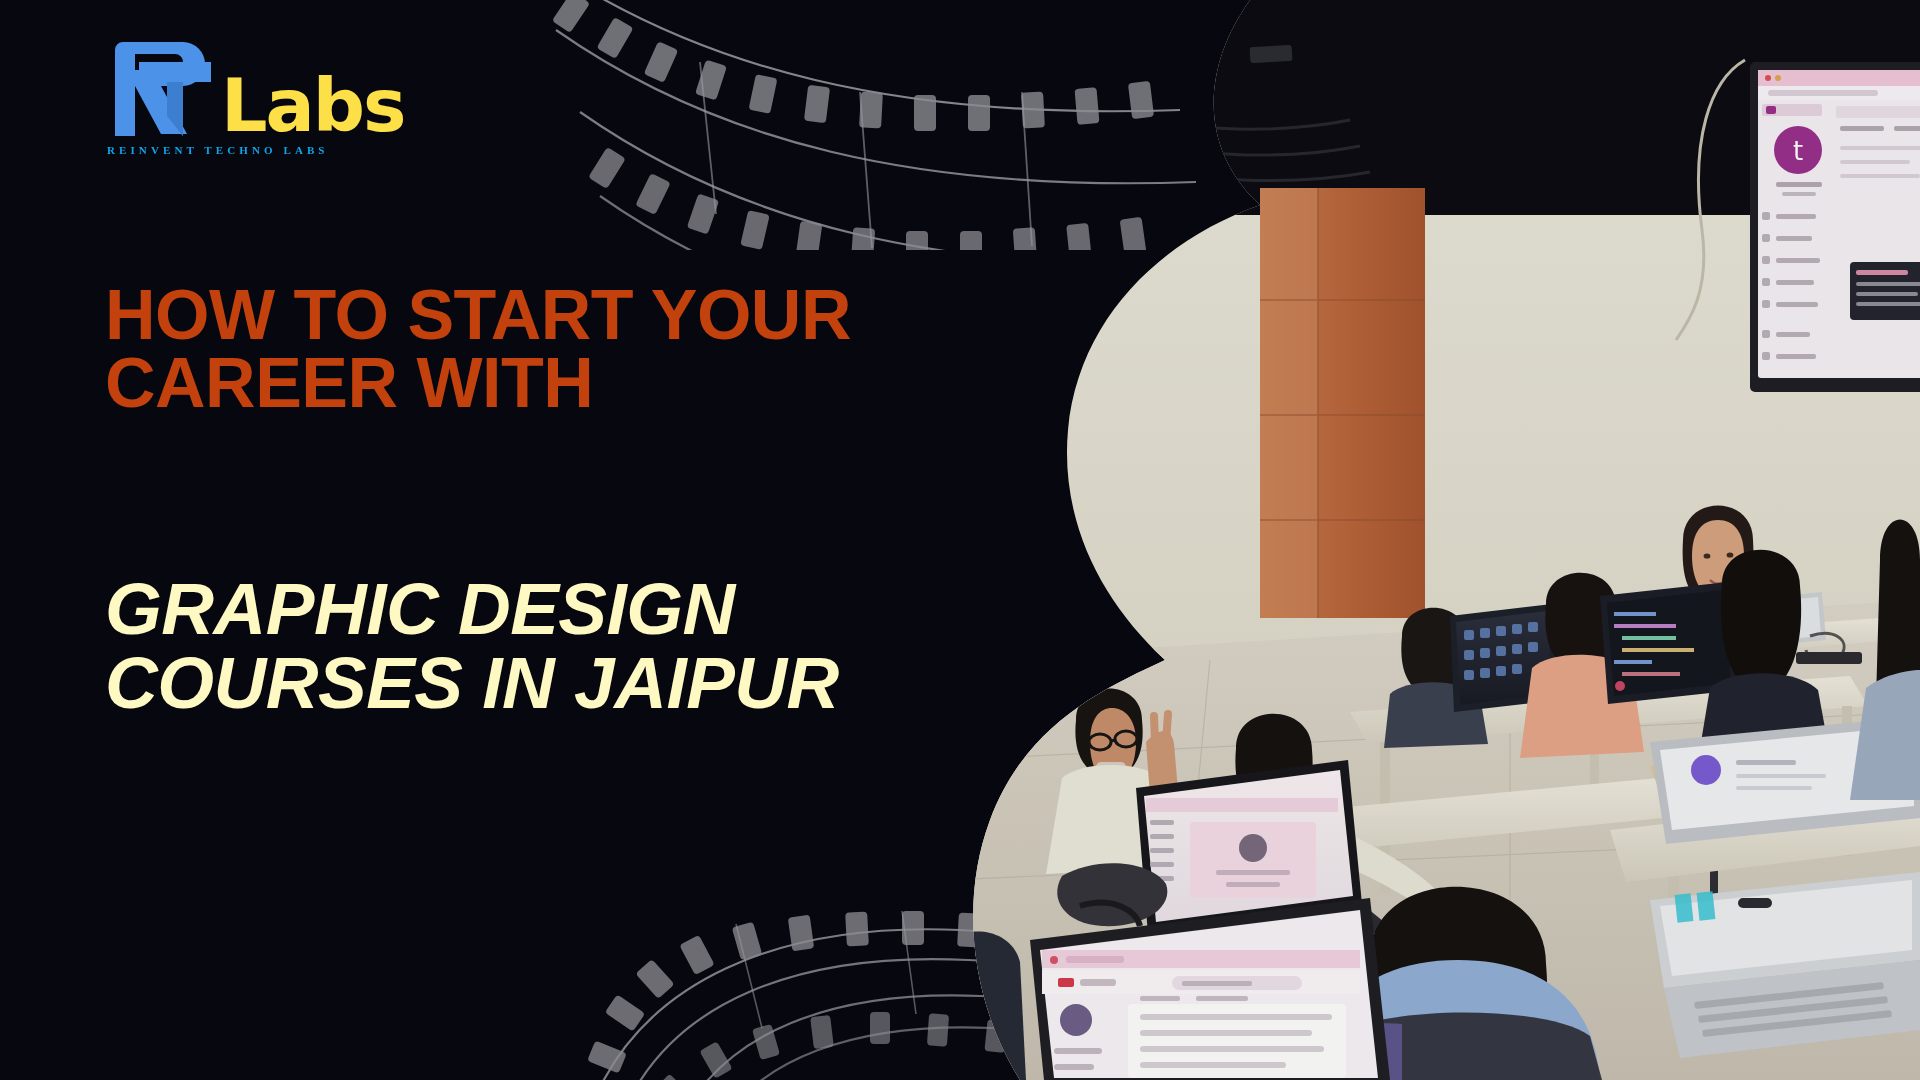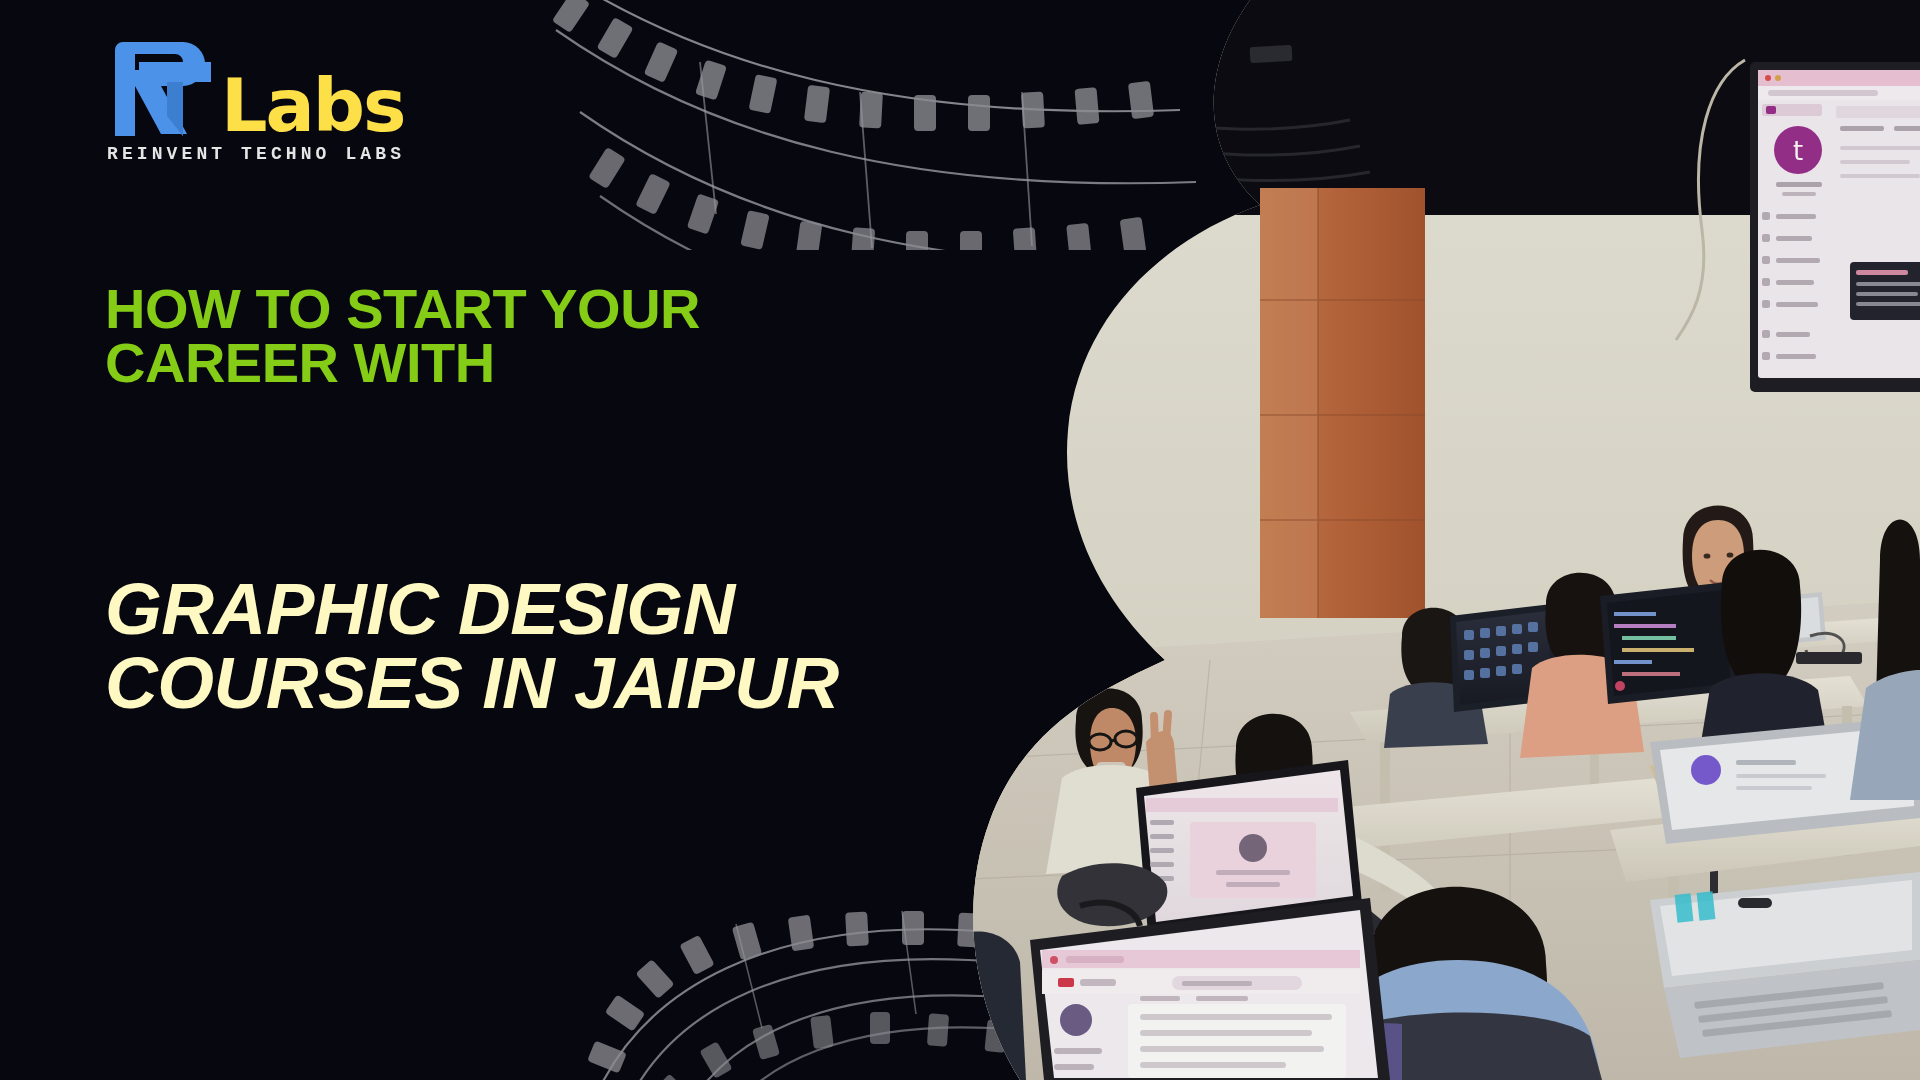--- a/index.html
+++ b/index.html
@@ -52,39 +52,39 @@
     font-weight:700;
     font-size:73px;
     line-height:0.82;
     color:#fde047;
     letter-spacing:-2px;
     margin-left:-6px;
     padding-bottom:4px;
   }
   .logo-tagline{
     margin-top:4px;
-    font-family:Liberation Mono, monospace;
-    font-size:18px;
+    font-family:Liberation Serif, serif;
+    font-size:11px;
     font-weight:700;
-    color:#e5e5e5;
+    color:#0ea5e9;
     letter-spacing:4.1px;
     white-space:nowrap;
     padding-left:2px;
   }
 
   .headline{
     position:absolute;
     left:105px; top:282px;
     width:800px;
     font-family:"Liberation Sans", sans-serif;
     font-weight:700;
-    font-size:56px;
+    font-size:70px;
     line-height:0.97;
     letter-spacing:-0.5px;
-    color:#84cc16;
+    color:#c2410c;
     text-transform:uppercase;
   }
 
   .subhead{
     position:absolute;
     left:105px; top:572px;
     width:820px;
     font-family:"Liberation Sans", sans-serif;
     font-weight:700;
     font-style:italic;

